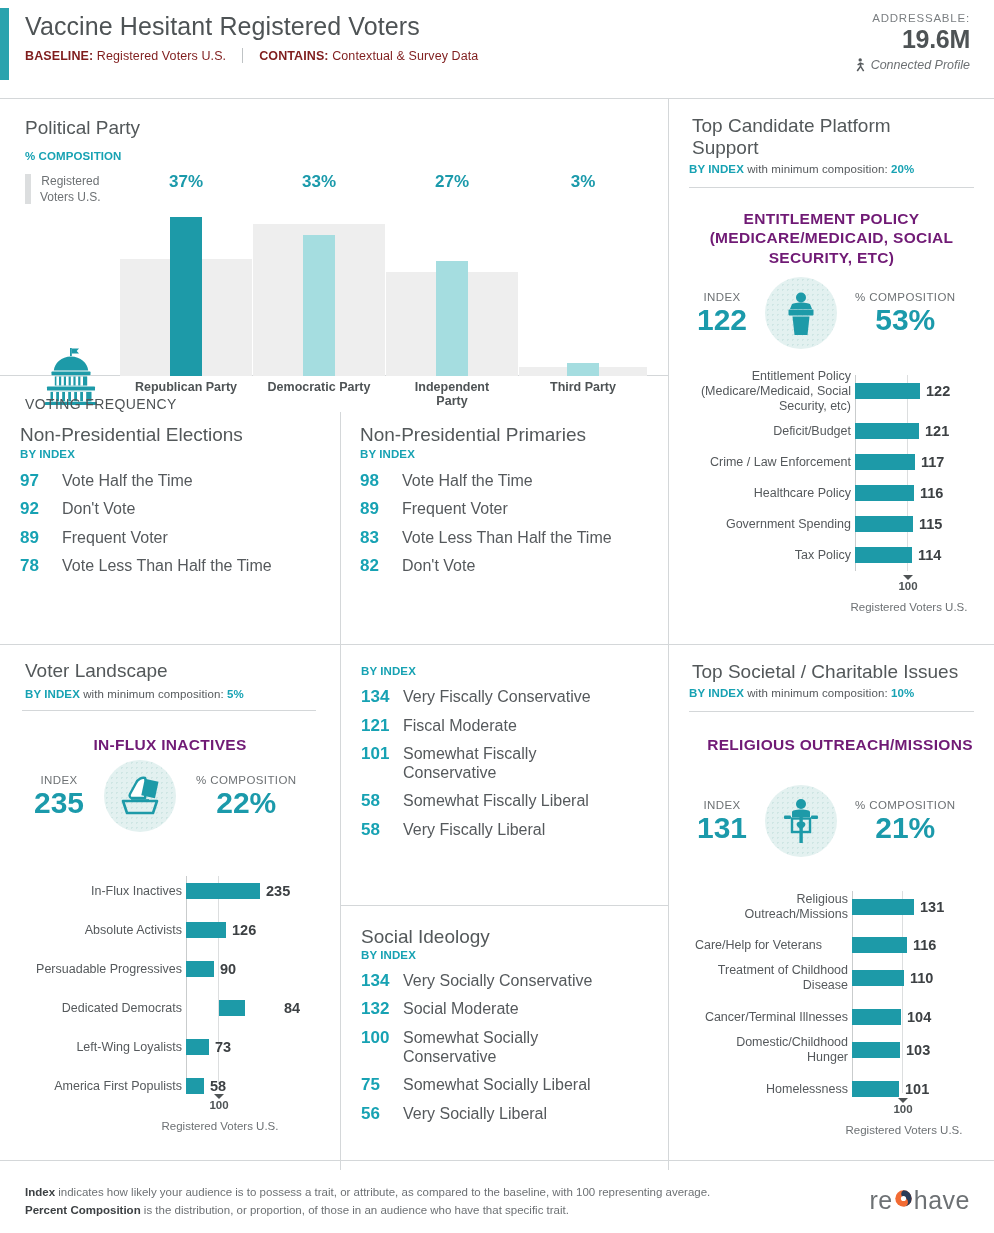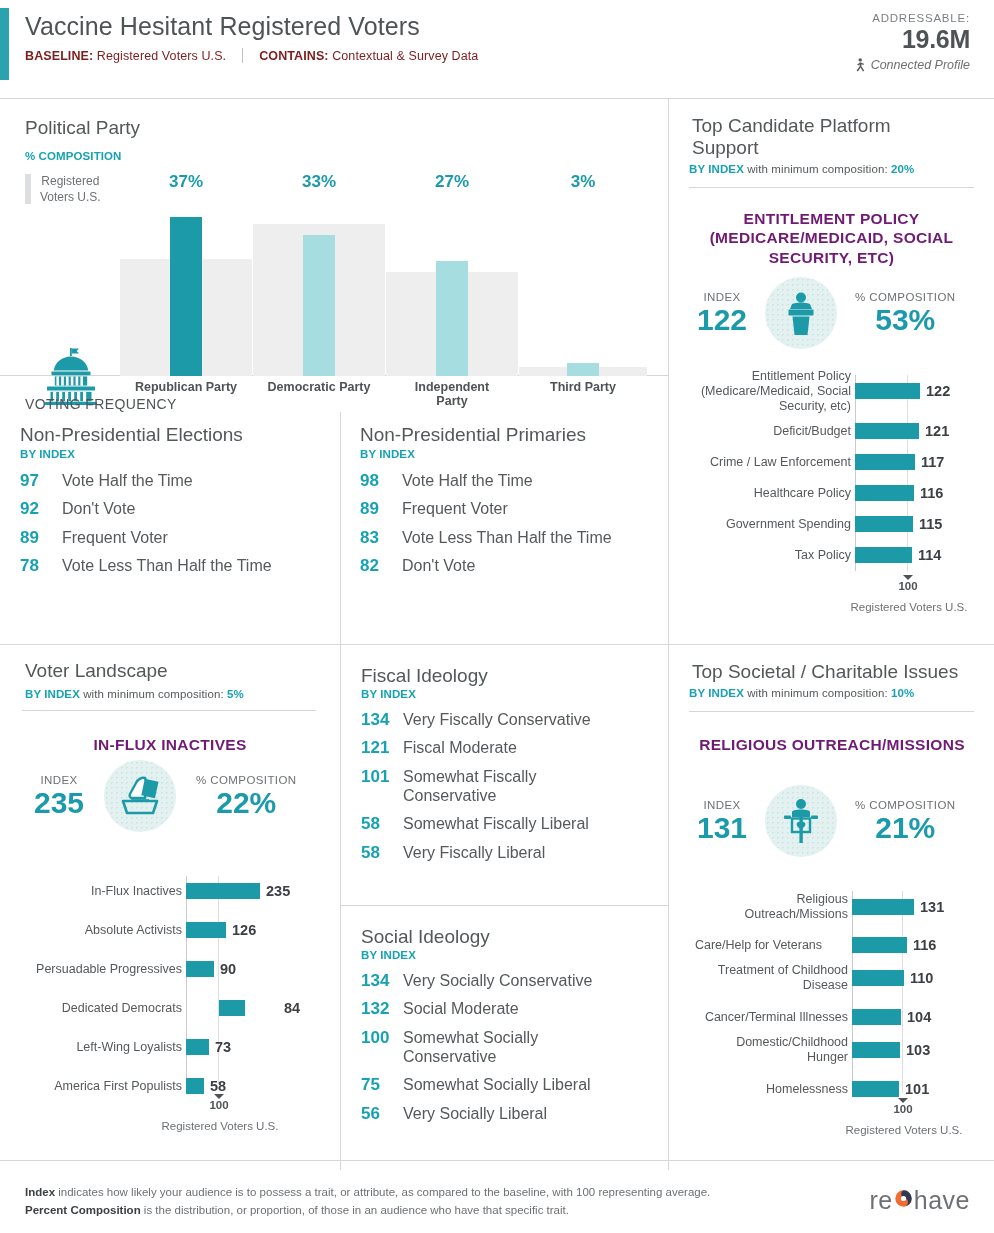--- a/index.html
+++ b/index.html
@@ -386,21 +386,20 @@
     <div class="axis-mark" style="left:198px; top:224px; width:42px;">
       <div class="axis-tri"></div>
       <div class="axis-100-num">100</div>
     </div>
     <div class="axis-base-lab" style="left:90px; top:250px; width:260px;">Registered Voters U.S.</div>
   </div>
 </div>
 
 <div id="fiscal">
   <div class="ideo-inner">
-    <div class="panel-title">Fiscal Ideology</div>
     <span class="kicker">BY INDEX</span>
     <div class="idx-row">
       <span class="idx-num">134</span>
       <span class="idx-lab">Very Fiscally Conservative</span>
     </div>
     <div class="idx-row">
       <span class="idx-num">121</span>
       <span class="idx-lab">Fiscal Moderate</span>
     </div>
     <div class="idx-row">
@@ -535,21 +534,21 @@
   </div>
 </div>
 
 <div id="societal">
   <div class="rp-title panel-title" style="width:270px;">Top Societal / Charitable Issues</div>
   <div class="rp-sub by-index" style="top:42px;">
     <b>BY INDEX</b><span> with minimum composition: </span><span class="pct">10%</span>
   </div>
   <div class="rule" style="left:20px; top:66px; width:285px;"></div>
 
-  <div class="big-head" style="left:8px; top:90px; width:310px;">RELIGIOUS OUTREACH/MISSIONS</div>
+  <div class="big-head" style="left:16px; top:90px; width:310px;">RELIGIOUS OUTREACH/MISSIONS</div>
 
   <div class="stat-wrap" style="left:28px; top:140px; width:275px; gap:18px;">
     <div class="stat-side">
       <div class="stat-cap">INDEX</div>
       <div class="stat-val">131</div>
     </div>
     <div class="stat-circle">
       <svg width="44" height="46" viewBox="0 0 44 46">
         <g fill="#1d9aa8">
           <circle cx="22" cy="6" r="5"></circle>

